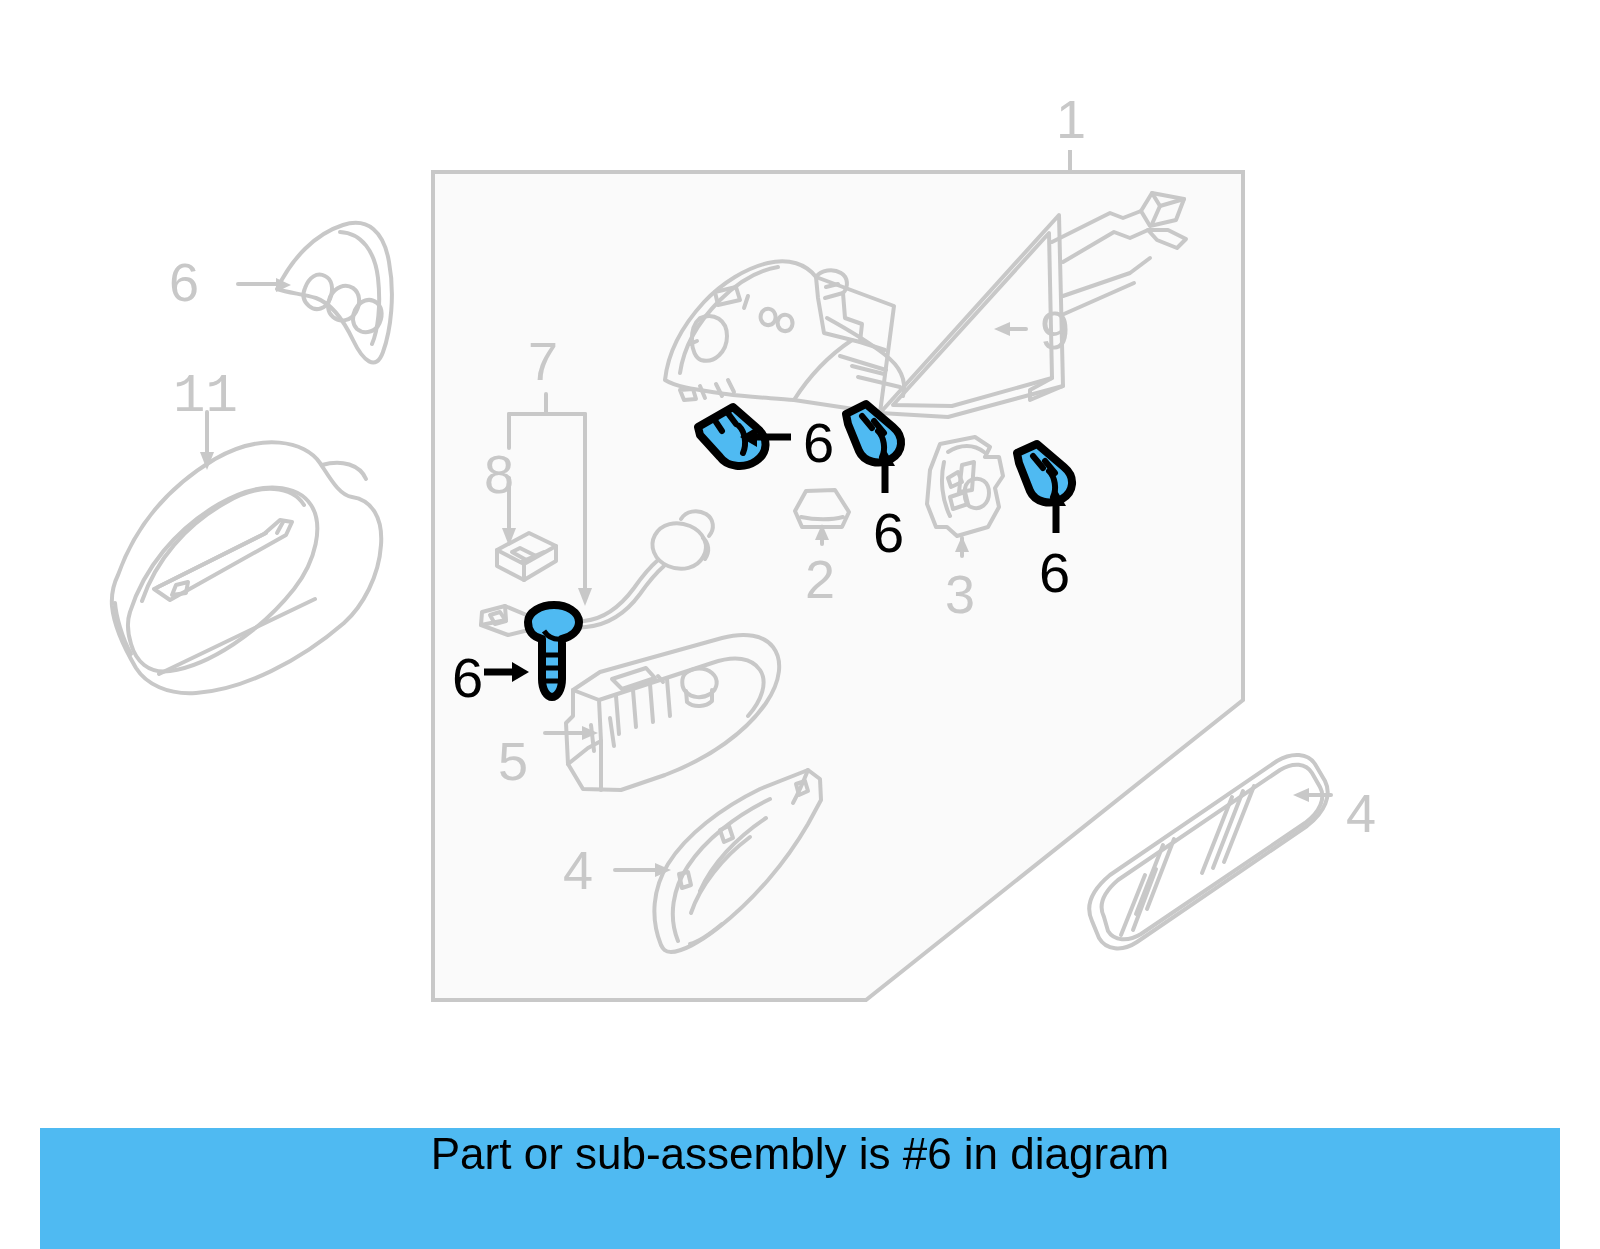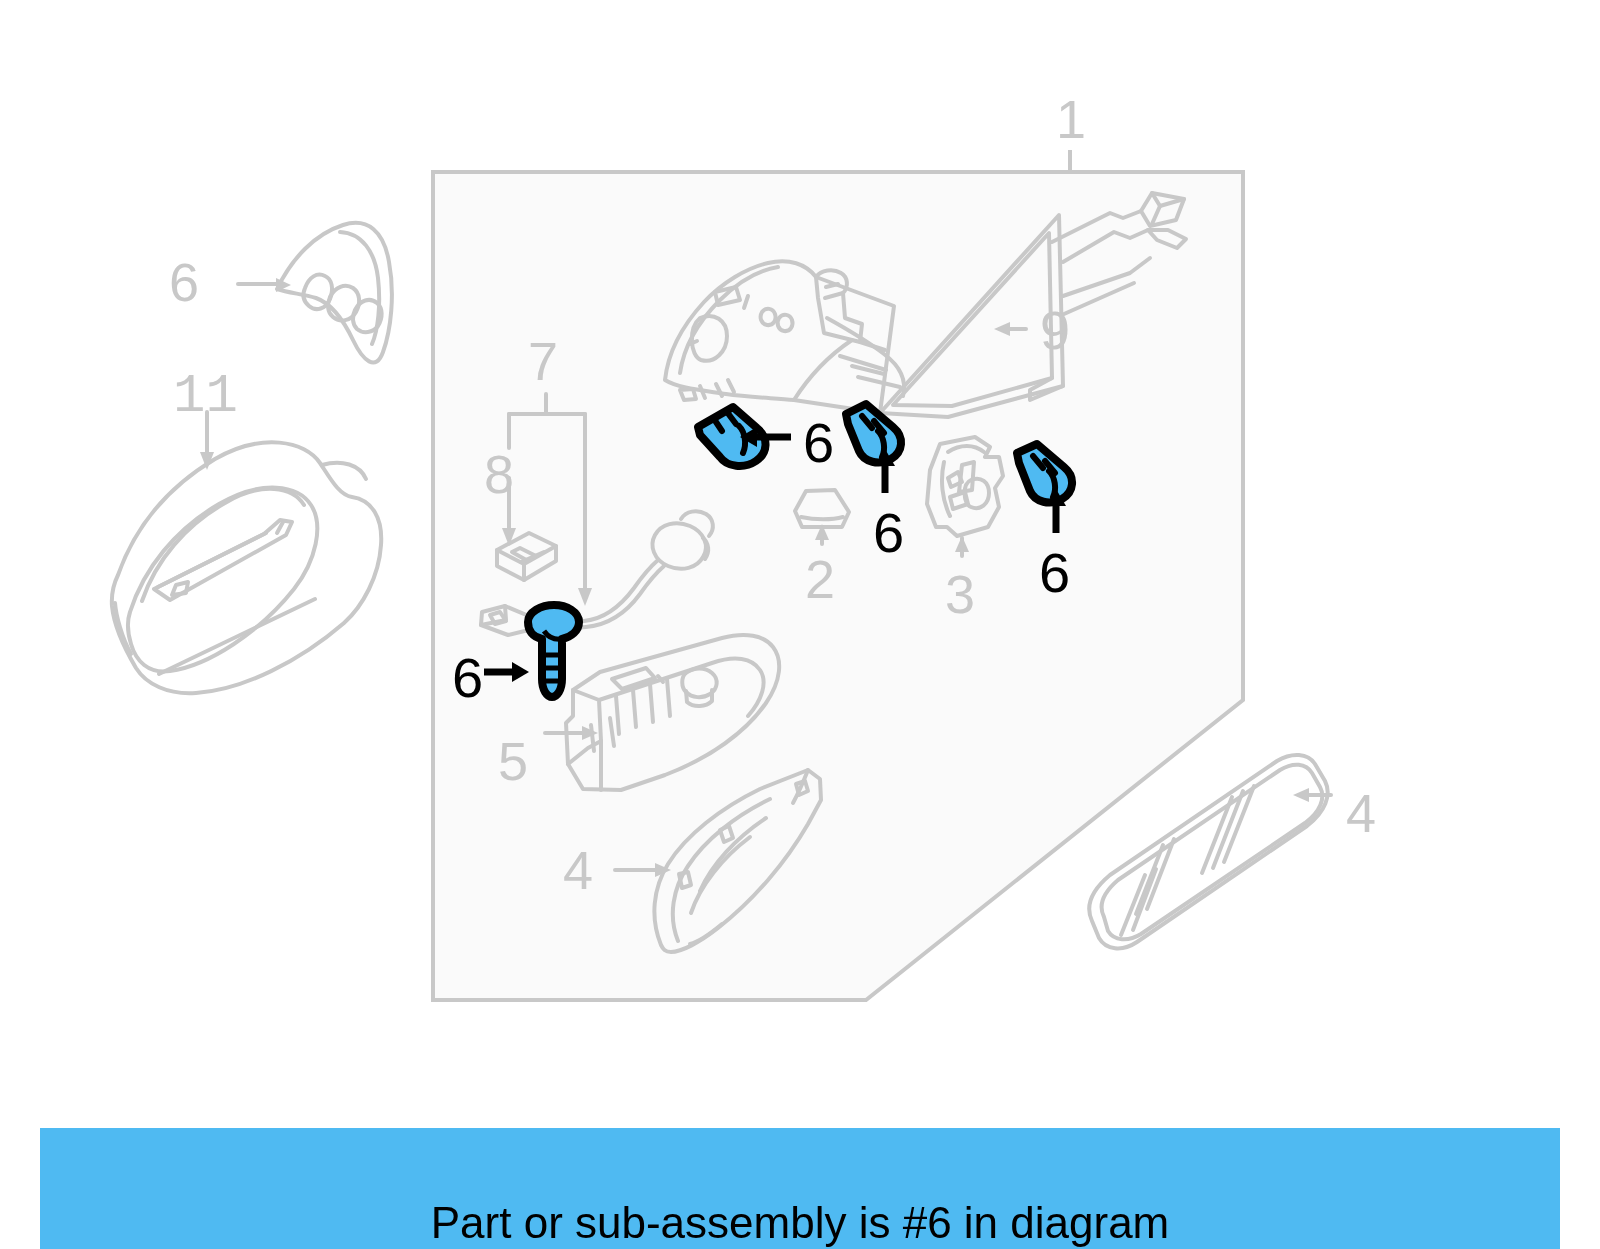--- a/index.html
+++ b/index.html
@@ -45,21 +45,21 @@
   #notice-banner {
     position: absolute;
     left: 40px;
     top: 1128px;
     width: 1520px;
     height: 121px;
     background: #4fbaf2;
     display: flex;
     flex-direction: column;
     align-items: center;
-    justify-content: flex-end;
+    justify-content: space-between;
     box-sizing: border-box;
   }
   #notice-banner .notice-line {
     font-family: "Liberation Sans", sans-serif;
     font-size: 44px;
     line-height: 1.18;
     color: #000000;
     text-align: center;
     white-space: nowrap;
   }

